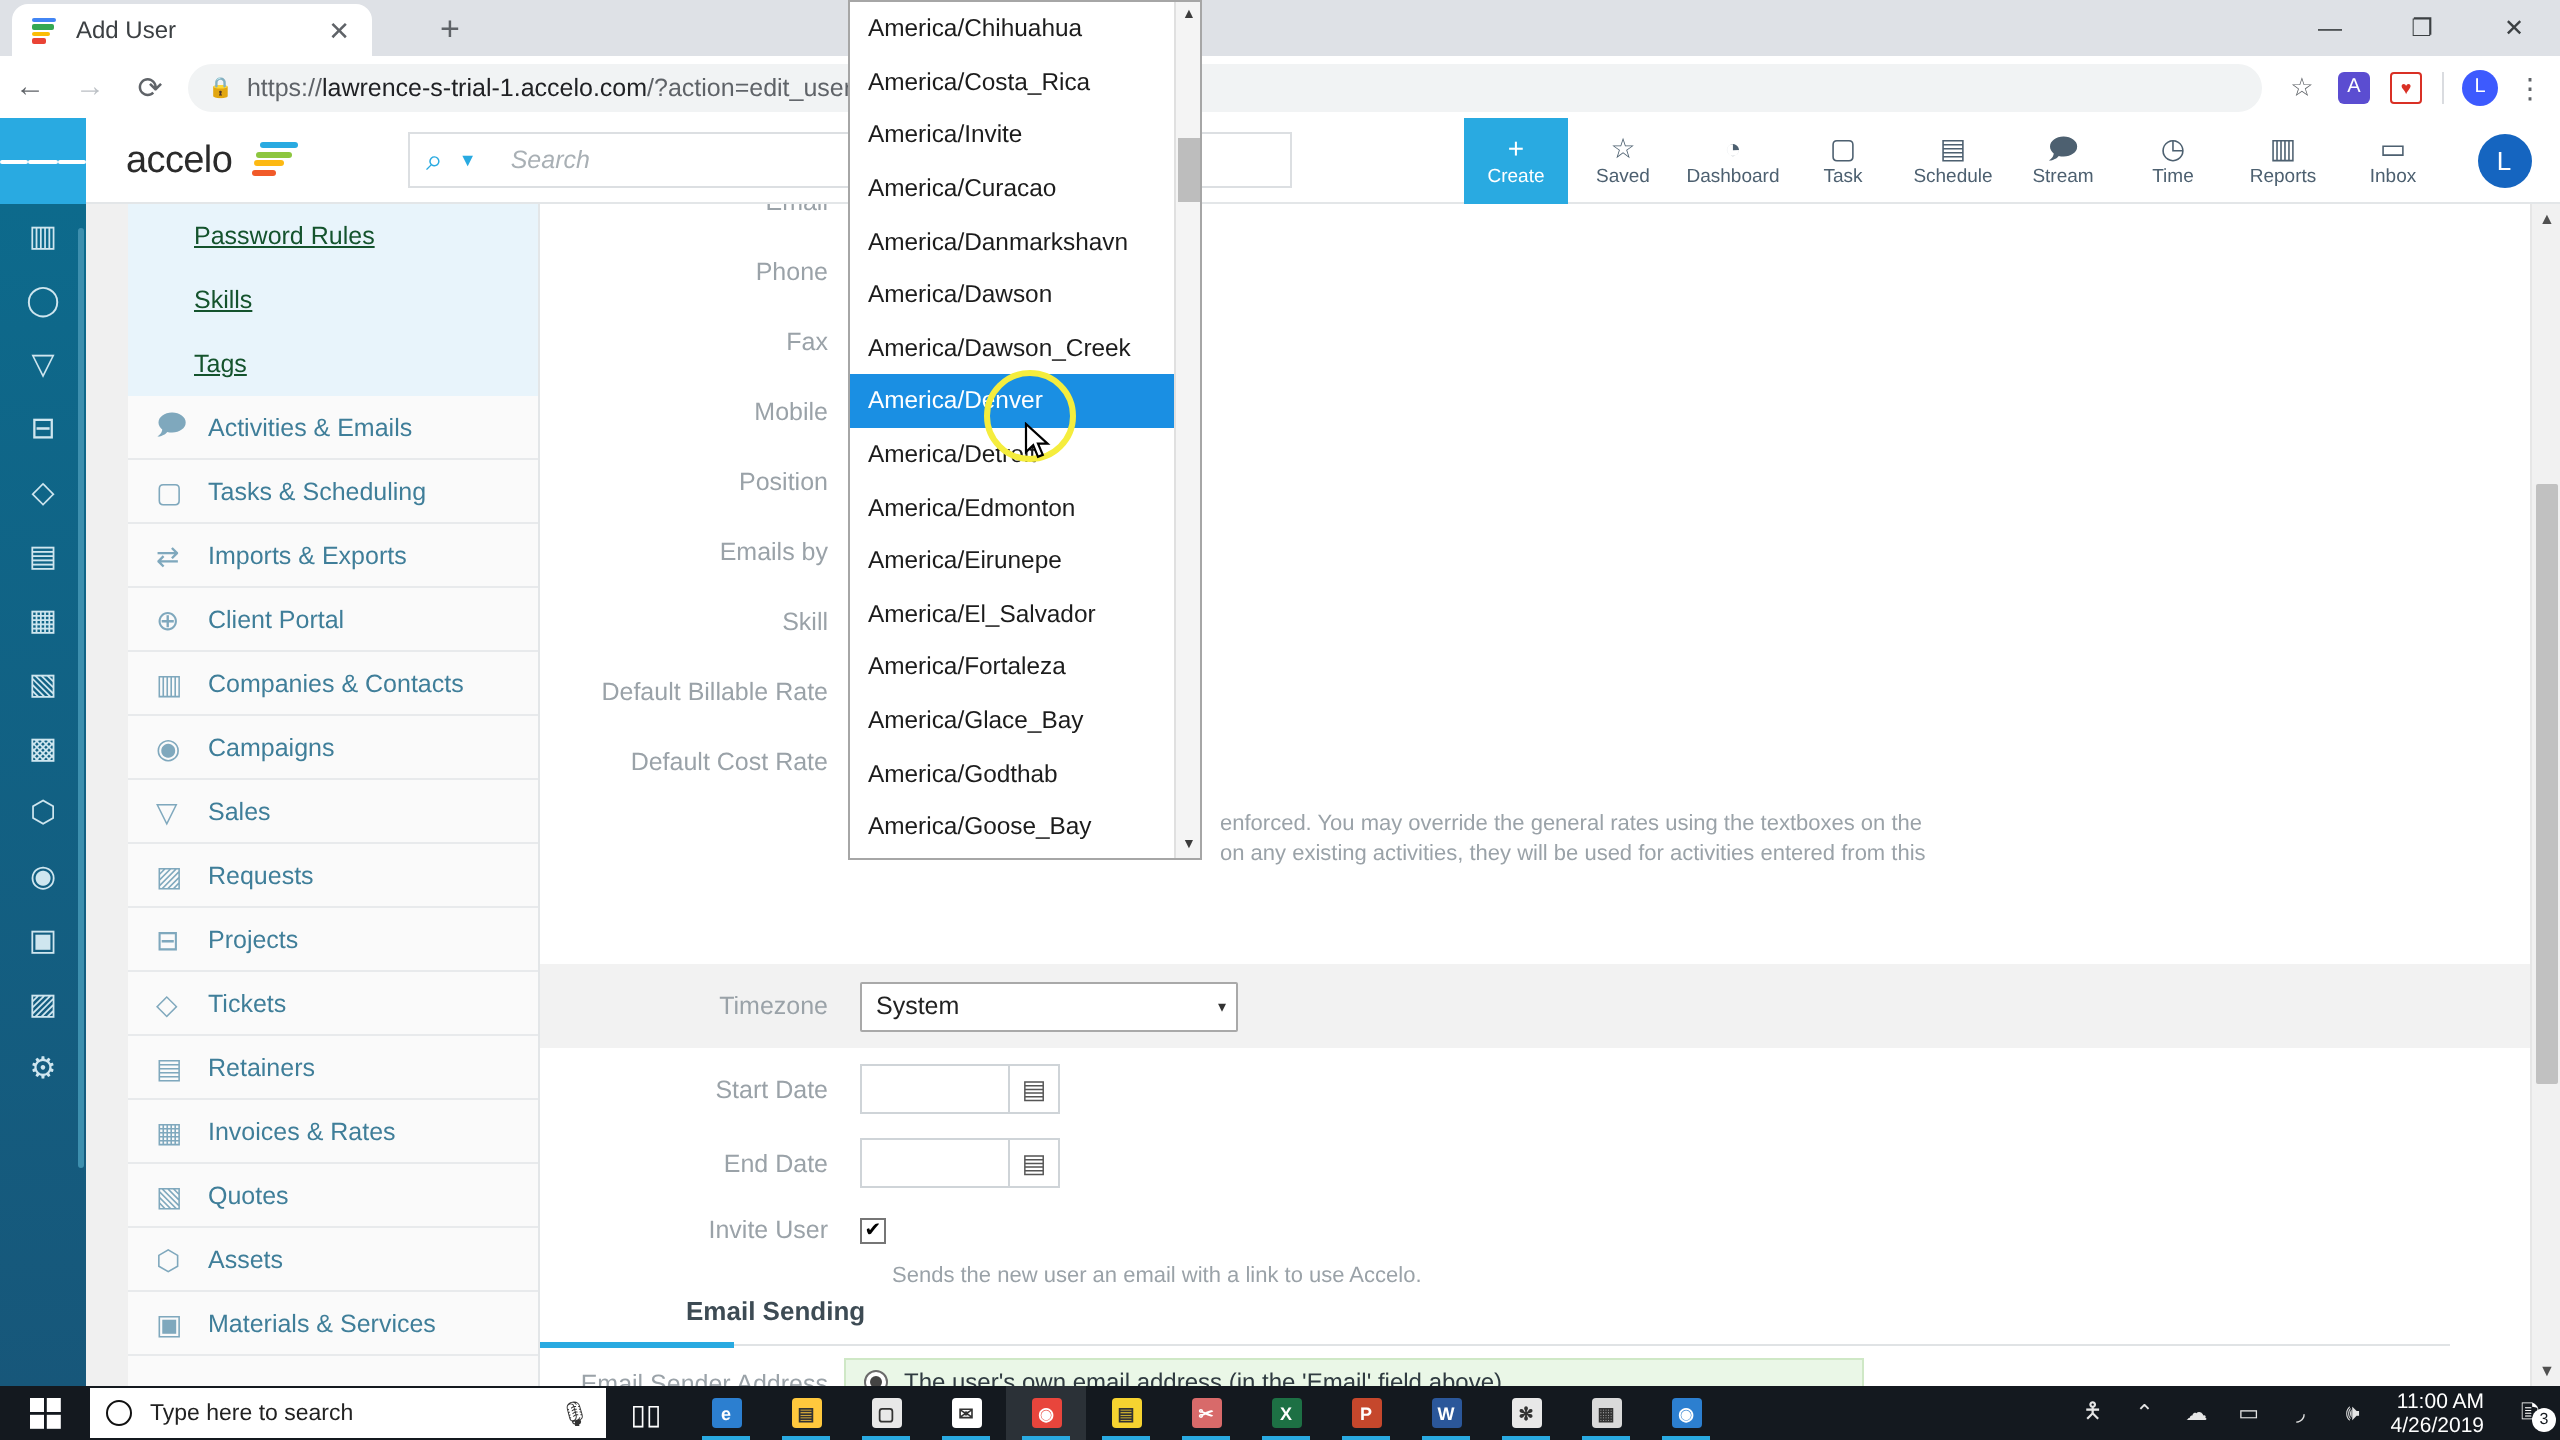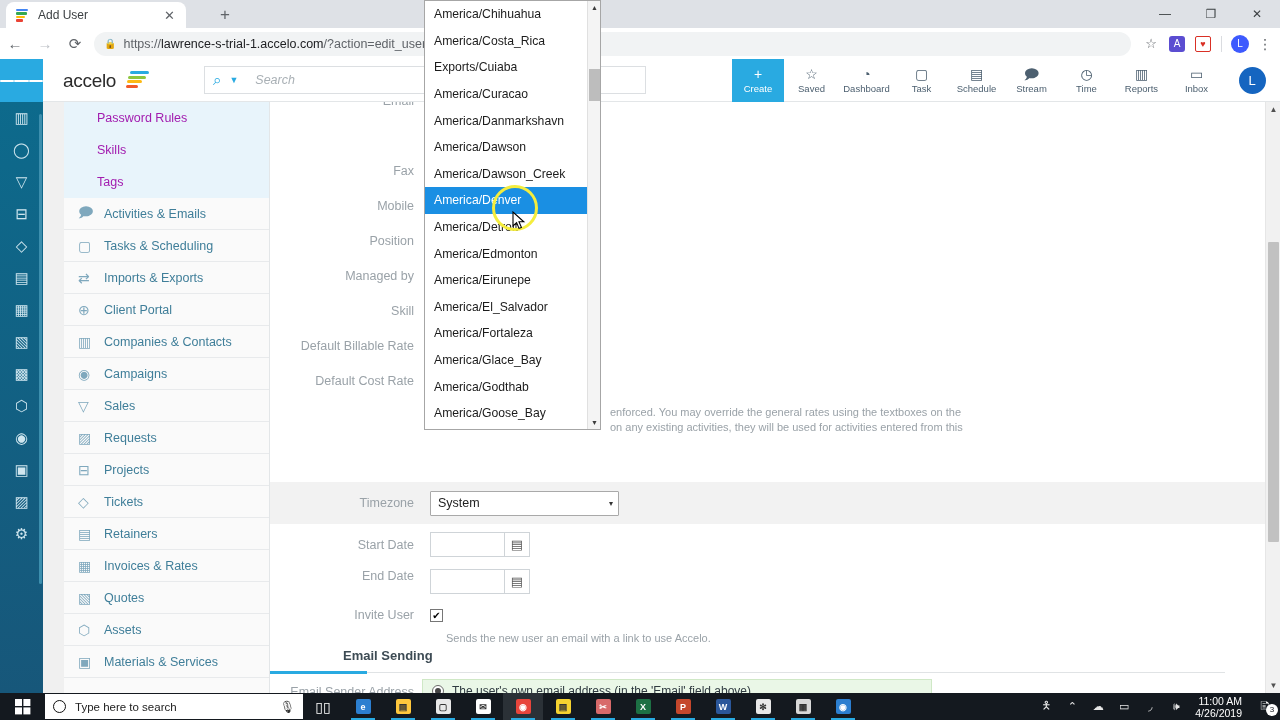--- a/index.html
+++ b/index.html
@@ -140,21 +140,21 @@
   .settings-side {
     position: absolute; left: 43px; top: 43px; width: 227px; height: 591px;
     background: #fafafa; border-right: 1px solid #e3e6e8; overflow: hidden;
   }
   .ss-gutter { position:absolute; left:0; top:0; width:21px; height:591px; background:#f0f0f0; }
   .ss-list { position: absolute; left: 21px; top: 0; width: 206px; }
   .ss-item {
     height: 32px; display: flex; align-items: center; padding-left: 14px;
     font-size: 12.5px; color: #3f7e99;
   }
-  .ss-item.sub { background: #e8f4fb; padding-left: 33px; color:#a21caf; }
+  .ss-item.sub { background: #e8f4fb; padding-left: 33px; color:#14532d;text-decoration:underline; }
   .ss-item.grp { border-bottom: 1px solid #e8eaec; height: 32px; }
   .ss-item .si { width: 26px; font-size: 14px; color: #7fa8bd; display:flex; align-items:center; }
 
   
   .main {
     position: absolute; left: 270px; top: 43px; width: 995px; height: 591px;
     background: #fff; overflow: hidden;
   }
   .frow { position: absolute; left: 0; width: 995px; display: flex; align-items: flex-start; }
   .flabel {
@@ -487,34 +487,38 @@
           </div>
         </div>
     </div>
 
     <div class="main">
 
       <div class="frow" style="top:-12px">
         <div class="flabel">Email</div>
         <div class="finput" style="width:92px"></div>
       </div>
+      <div class="frow" style="top:23px">
+        <div class="flabel">Phone</div>
+        <div class="finput lav" style="width:52px"></div>
+      </div>
       <div class="frow" style="top:58px">
         <div class="flabel">Fax</div>
         <div class="finput" style="width:52px"></div>
       </div>
       <div class="frow" style="top:93px">
         <div class="flabel">Mobile</div>
         <div class="finput" style="width:52px"></div>
       </div>
       <div class="frow" style="top:128px">
         <div class="flabel">Position</div>
         <div class="finput lav" style="width:52px"></div>
       </div>
       <div class="frow" style="top:163px">
-        <div class="flabel">Managed by</div>
+        <div class="flabel">Emails by</div>
         <div class="finput" style="width:162px"></div>
       </div>
       <div class="frow" style="top:198px">
         <div class="flabel">Skill</div>
         <div class="finput" style="width:158px"></div>
       </div>
       <div class="frow" style="top:233px">
         <div class="flabel">Default Billable Rate</div>
         <div class="finput" style="width:72px;padding:4px 0 0 7px;font-size:12.5px;color:#222;">170</div>
       </div>
@@ -537,21 +541,21 @@
       </div>
 
       <div class="frow" style="top:430px;align-items:center">
         <div class="flabel" style="padding-top:0">Start Date</div>
         <div style="display:flex">
           <div class="dt-input"></div>
           <div class="cal-btn">▤</div>
         </div>
       </div>
 
-      <div class="frow" style="top:467px;">
+      <div class="frow" style="top:467px;align-items:center">
         <div class="flabel" style="padding-top:0">End Date</div>
         <div style="display:flex">
           <div class="dt-input"></div>
           <div class="cal-btn">▤</div>
         </div>
       </div>
 
       <div class="frow" style="top:506px;align-items:center">
         <div class="flabel" style="padding-top:0">Invite User</div>
         <div class="chk">✔</div>
@@ -579,21 +583,21 @@
       <div class="ps-arr" style="top:0">▲</div>
       <div class="ps-thumb"></div>
       <div class="ps-arr" style="bottom:0">▼</div>
     </div>
   </div>
 
   <div class="dropdown">
     <div class="dd-list" id="dd-list">
         <div class="dd-item">America/Chihuahua</div>
         <div class="dd-item">America/Costa_Rica</div>
-        <div class="dd-item">Exports/Cuiaba</div>
+        <div class="dd-item">America/Invite</div>
         <div class="dd-item">America/Curacao</div>
         <div class="dd-item">America/Danmarkshavn</div>
         <div class="dd-item">America/Dawson</div>
         <div class="dd-item">America/Dawson_Creek</div>
         <div class="dd-item sel">America/Denver</div>
         <div class="dd-item">America/Detroit</div>
         <div class="dd-item">America/Edmonton</div>
         <div class="dd-item">America/Eirunepe</div>
         <div class="dd-item">America/El_Salvador</div>
         <div class="dd-item">America/Fortaleza</div>

